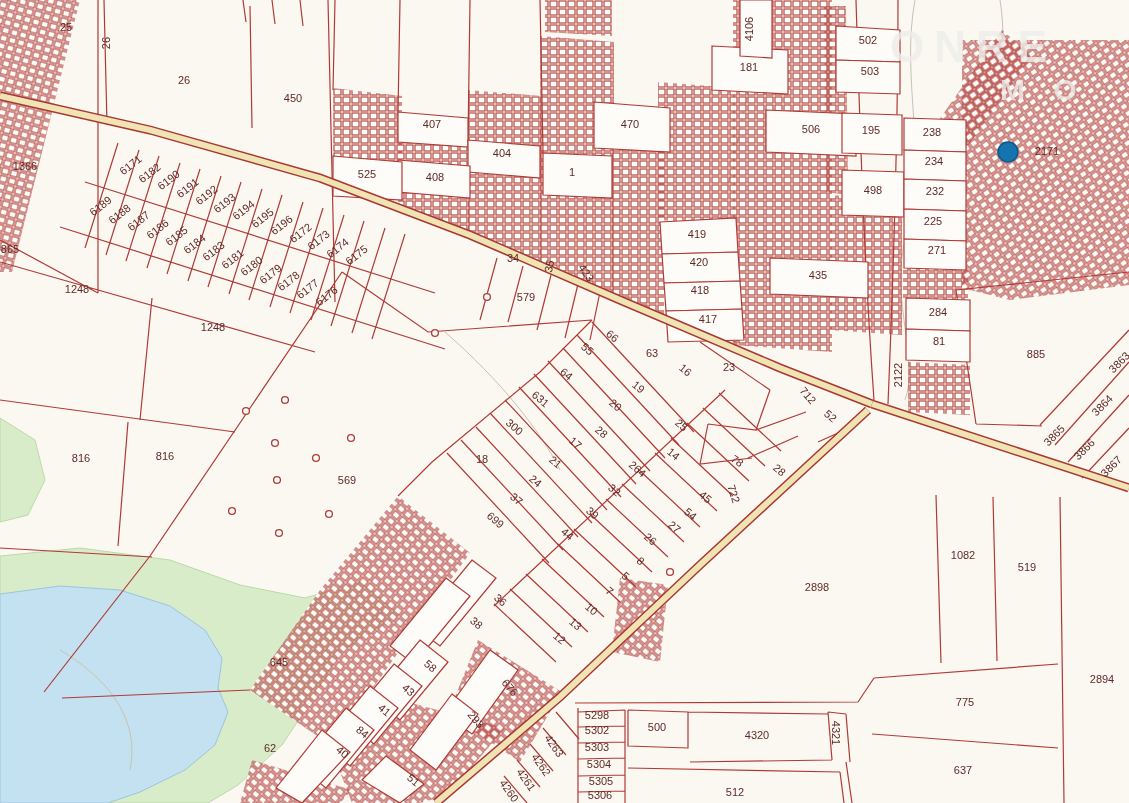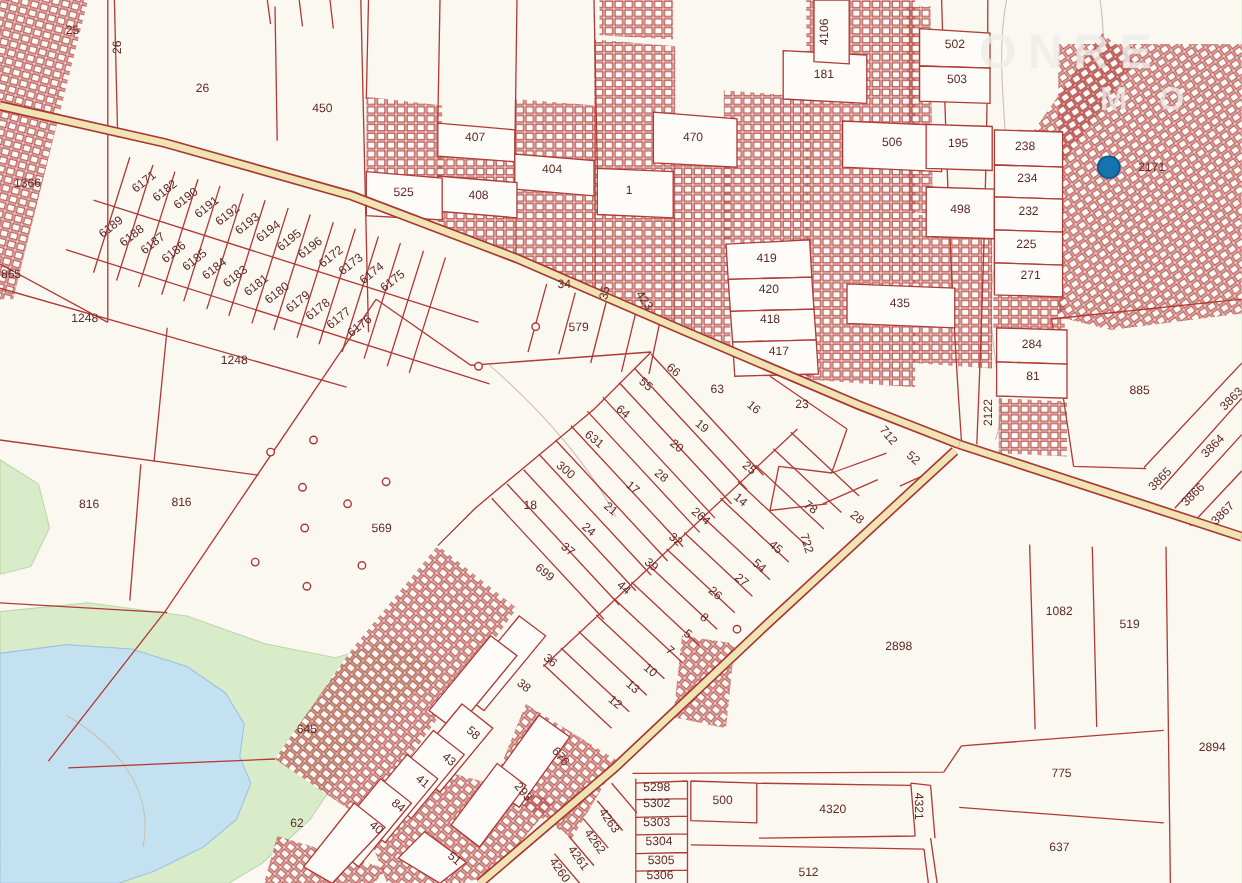--- a/index.html
+++ b/index.html
@@ -1,16 +1,16 @@
 <!DOCTYPE html>
 <html><head>
 <meta charset="utf-8">
 <style>
   html,body{margin:0;padding:0;background:#fbf8f2;}
-  .map-wrap{position:relative;width:1129px;height:803px;overflow:hidden;background:#86efac;}
+  .map-wrap{position:relative;width:1129px;height:803px;overflow:hidden;background:#fef9c3;}
   svg{display:block;}
   .plabel{font-family:"Liberation Sans",sans-serif;fill:#5f2a26;font-size:11px;text-anchor:middle;}
   .wmark{font-family:"Liberation Sans",sans-serif;fill:#ededea;opacity:.8;font-weight:bold;letter-spacing:10px;}
   .bline{stroke:#b03a36;stroke-width:1.2;fill:none;}
   .wpar{fill:#fdfcf8;stroke:#b03a36;stroke-width:1.2;}
   .contour{stroke:#c9c2b2;stroke-width:1;fill:none;}
   .scircle{fill:#fdfcf8;stroke:#b03a36;stroke-width:1.3;}
 </style>
 </head>
 <body>

